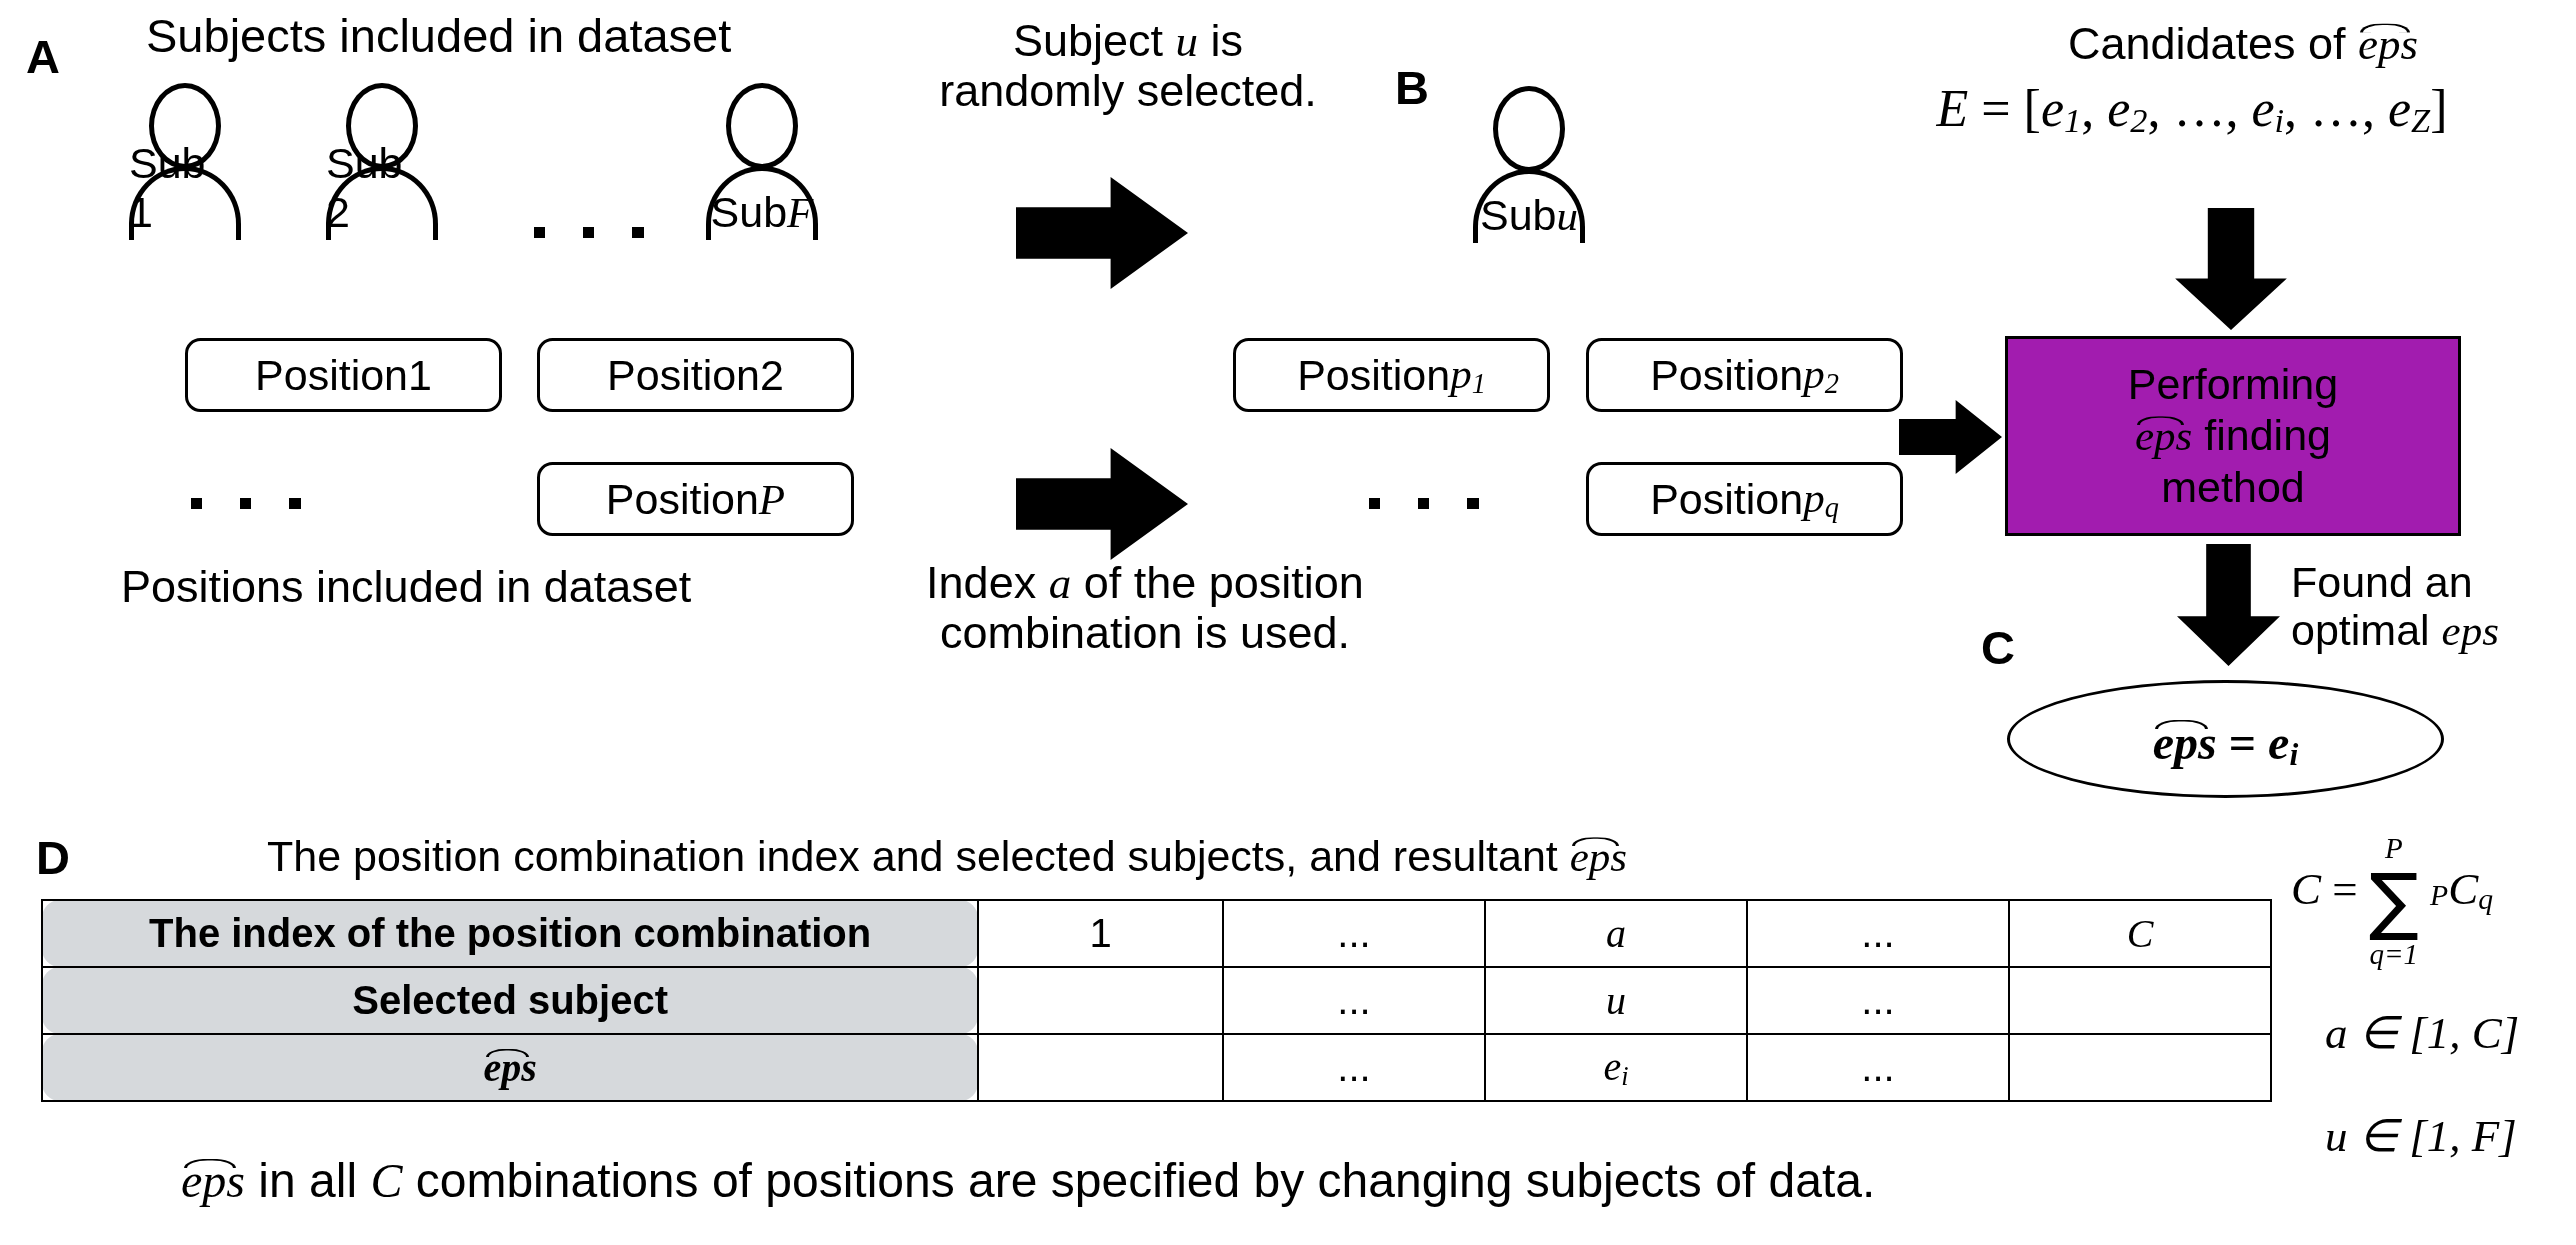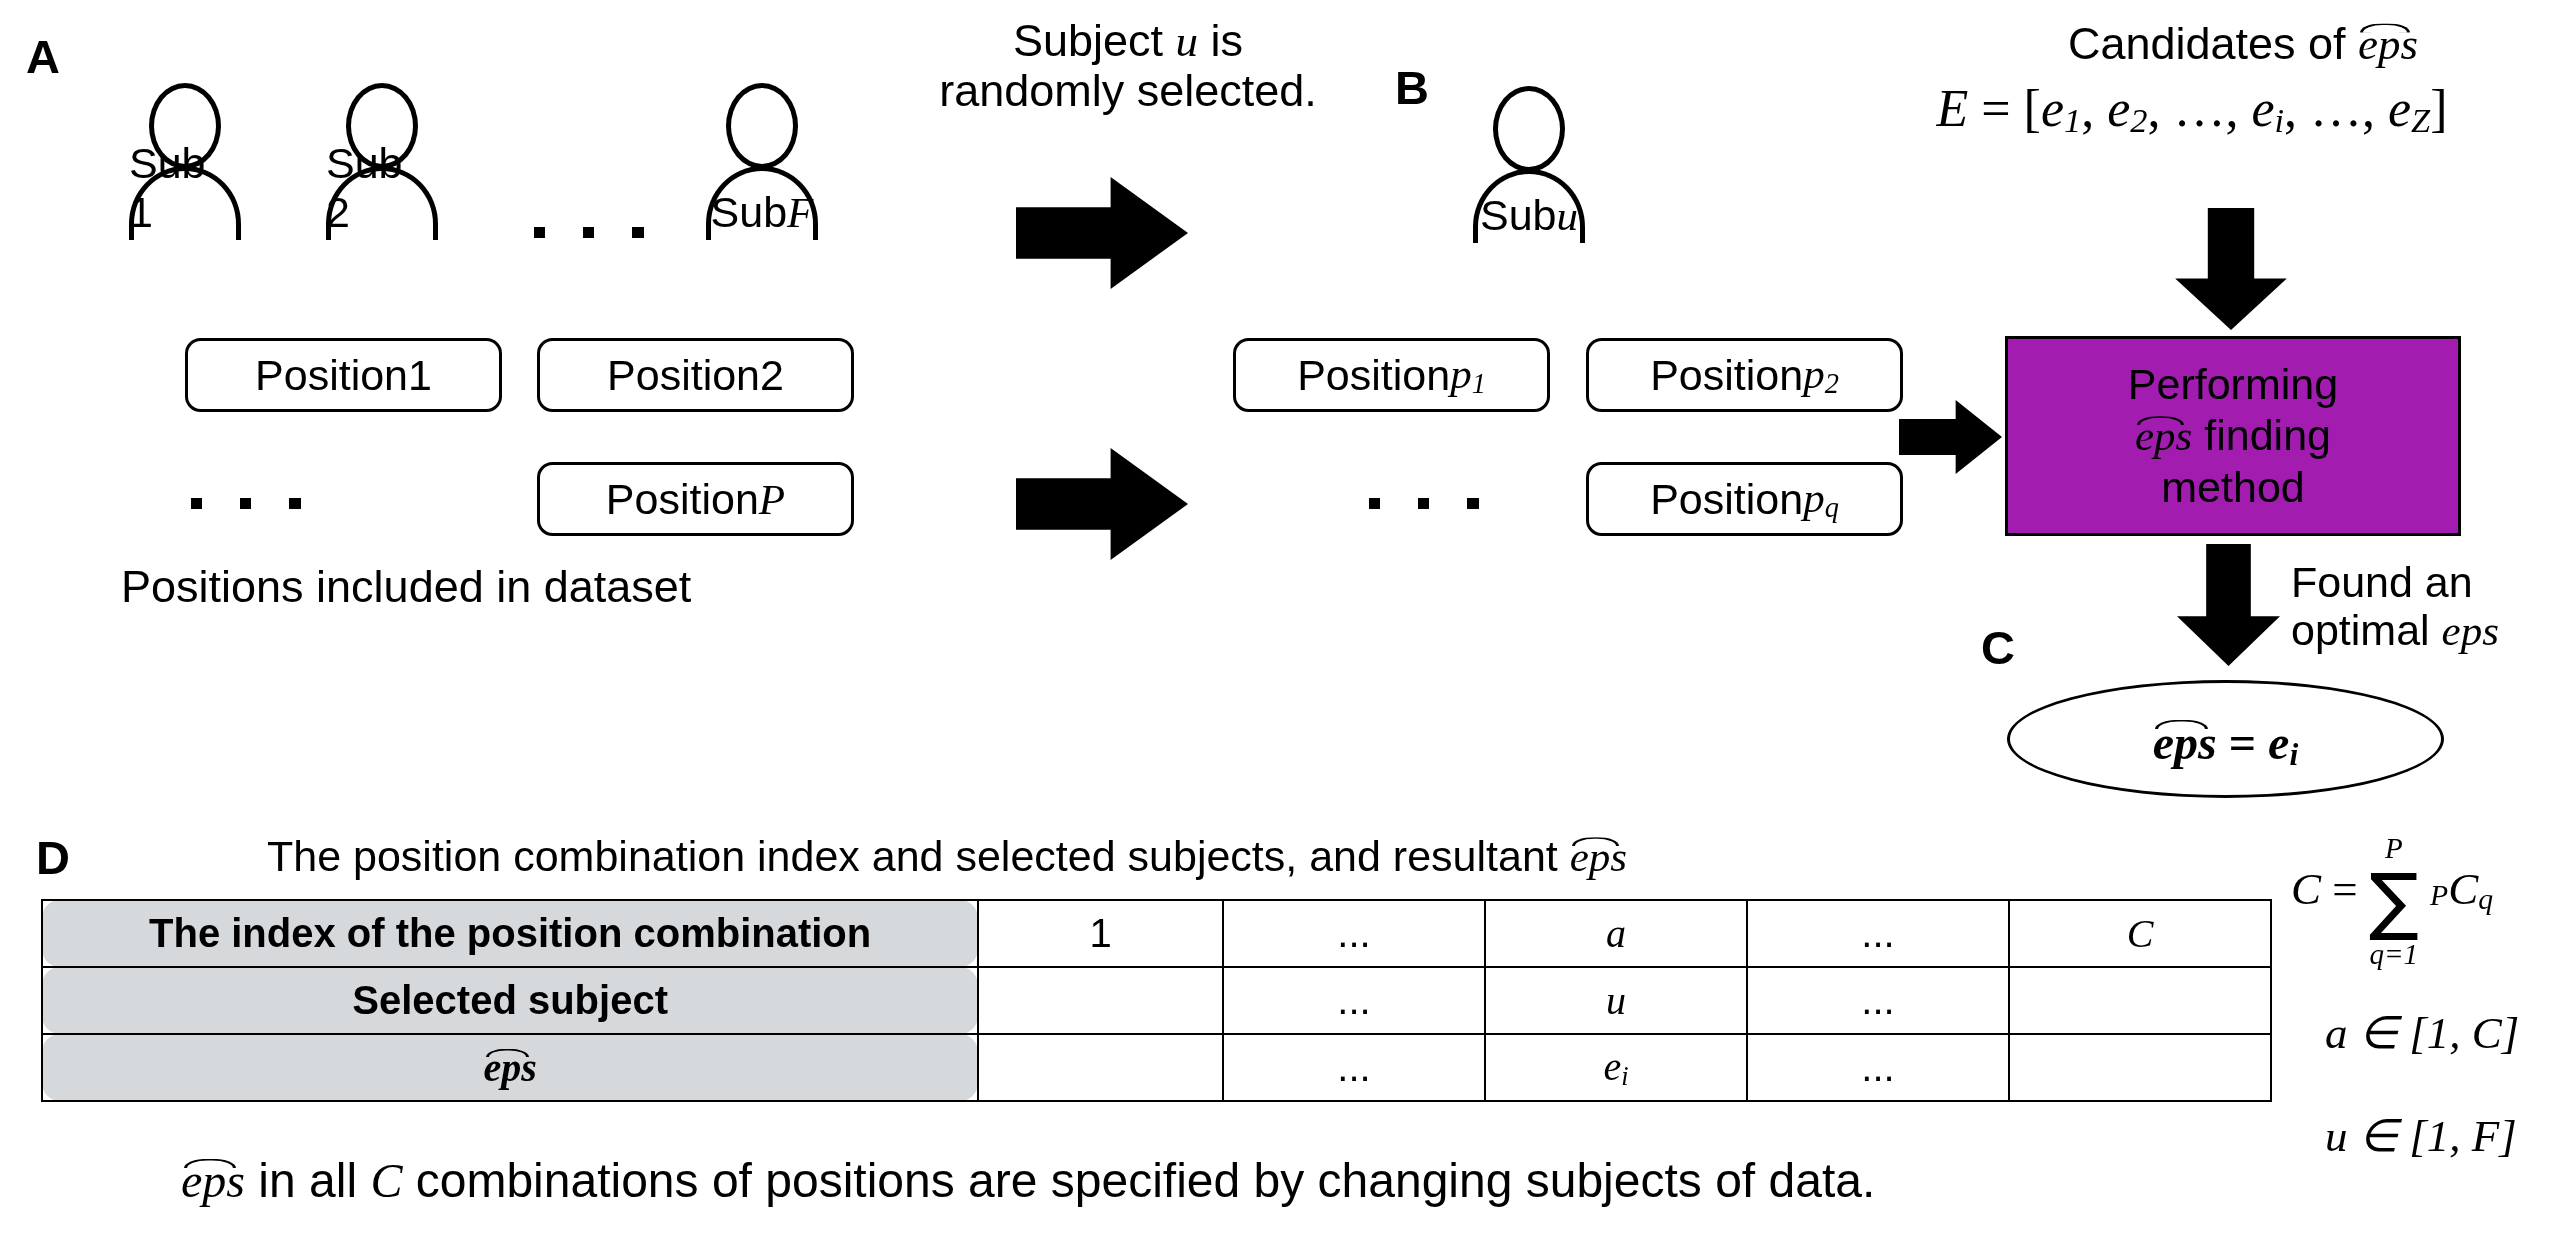--- a/index.html
+++ b/index.html
@@ -74,20 +74,21 @@
   .sum .lim-b{position:absolute;left:50%;transform:translateX(-50%);bottom:-36px;
        font-size:29px;font-style:italic;font-family:"Liberation Serif",serif;}
 </style>
 </head>
 <body>
 
 <div class="fig">
 
   <div class="txt panel-letter" style="left:26px;top:31px;">A</div>
 
+  <div class="txt cap" style="left:146px;top:10.3px;font-size:47px;">Subjects included in dataset</div>
 
   <div class="person" style="left:129px;top:83px;width:112px;height:164px;">
     <div class="head"></div>
     <div class="body"></div>
     <div class="body-label">
         <span>Sub 1</span>
       </div>
   </div>
 
   <div class="person" style="left:326px;top:83px;width:112px;height:164px;">
@@ -142,20 +143,24 @@
   </div>
 
   <svg class="arrow-r" style="left:1016px;top:177px;" width="172" height="112" viewBox="0 0 200 130">
     <path d="M0 35 L110 35 L110 0 L200 65 L110 130 L110 95 L0 95 Z" fill="#000"></path>
   </svg>
 
   <svg class="arrow-r" style="left:1016px;top:448px;" width="172" height="112" viewBox="0 0 200 130">
     <path d="M0 35 L110 35 L110 0 L200 65 L110 130 L110 95 L0 95 Z" fill="#000"></path>
   </svg>
 
+  <div class="txt cap-c" style="left:878px;top:558px;width:534px;text-align:center;">
+    <span>Index <i class="serif-it">a</i> of the position</span><br>
+    <span>combination is used.</span>
+  </div>
 
   <div class="txt panel-letter" style="left:1395px;top:62px;">B</div>
 
   <div class="person" style="left:1473px;top:86px;width:112px;height:164px;">
     <div class="head"></div>
     <div class="body"></div>
     <div class="body-label">
         <span>Sub </span>
         <span class="ital serif-it">u</span>
       </div>

